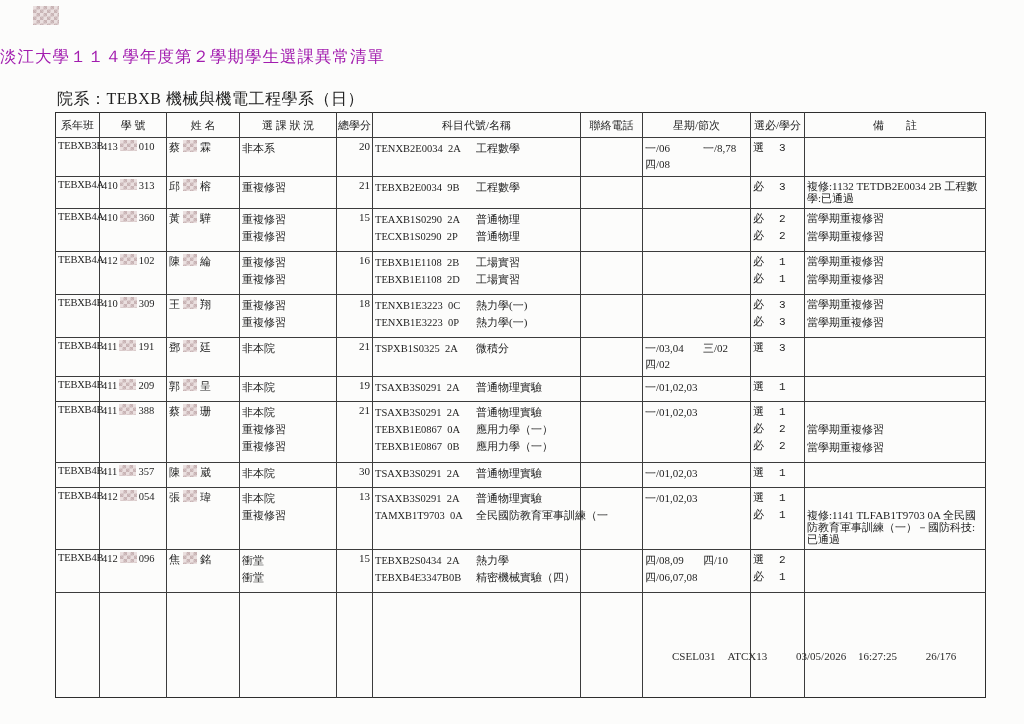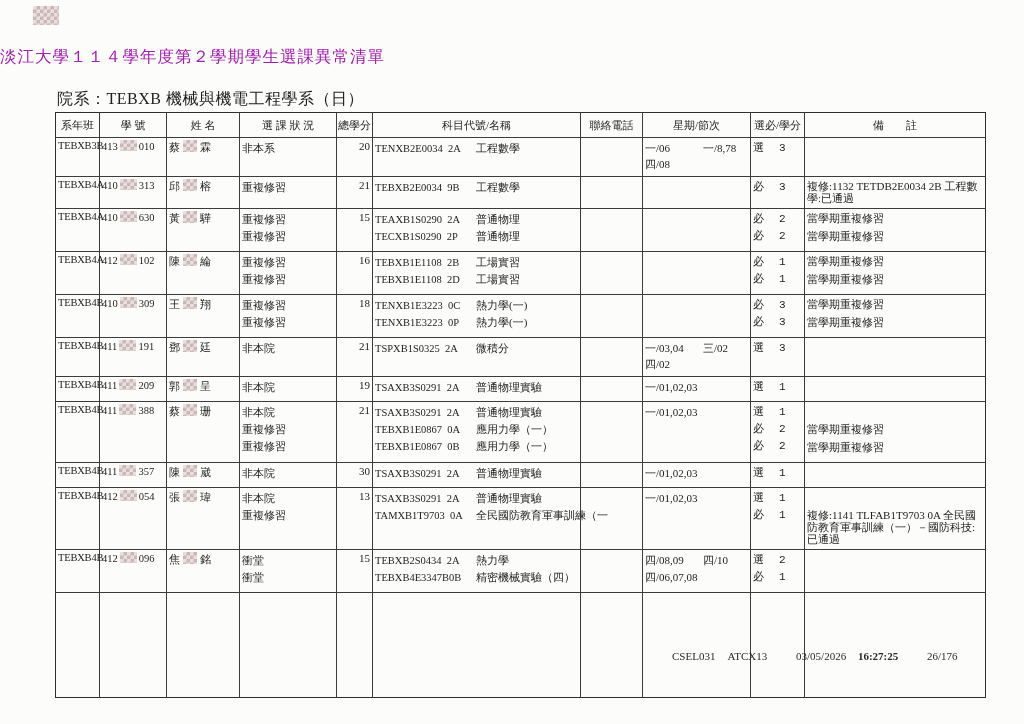--- a/index.html
+++ b/index.html
@@ -57,21 +57,21 @@
   .c-remark{padding-left:5px;padding-right:0;}
   .c-remark .line{white-space:normal;line-height:12px;padding-top:1px;min-height:17px;}
   tr.filler td{height:98px;}
   .footer{
     position:absolute;left:672px;top:650px;font-size:11px;white-space:nowrap;color:#2a2a2a;
   }
   .footer span{margin-right:7px;}
   .footer .f-program{margin-right:10px;}
   .footer .f-terminal{margin-right:26px;}
   .footer .f-date{margin-right:9px;}
-  .footer .f-time{margin-right:26px;font-weight:bold;}
+  .footer .f-time{margin-right:26px;}
 </style>
 </head>
 <body>
 
 <div class="corner-redact redact"></div>
 
 <h1 class="title">淡江大學１１４學年度第２學期學生選課異常清單</h1>
 
 <div class="dept">院系：TEBXB 機械與機電工程學系（日）</div>
 
@@ -145,21 +145,21 @@
         </td>
         <td class="c-sel">
           <div class="line"><span class="sel-t">必</span><span class="sel-n">3</span></div>
         </td>
         <td class="c-remark">
           <div class="line">複修:1132 TETDB2E0034 2B  工程數學:已通過</div>
         </td>
       </tr>
       <tr class="trow">
         <td class="c-class">TEBXB4A</td>
-        <td class="c-sid"><span>410</span><span class="redact sid"></span><span>630</span></td>
+        <td class="c-sid"><span>410</span><span class="redact sid"></span><span>360</span></td>
         <td class="c-name"><span>黃</span><span class="redact nm"></span><span>驊</span></td>
         <td class="c-status">
           <div class="line">重複修習</div>
           <div class="line">重複修習</div>
         </td>
         <td class="c-total">15</td>
         <td class="c-course">
           <div class="line"><span class="code">TEAXB1S0290  2A</span><span class="cname">普通物理</span></div>
           <div class="line"><span class="code">TECXB1S0290  2P</span><span class="cname">普通物理</span></div>
         </td>

